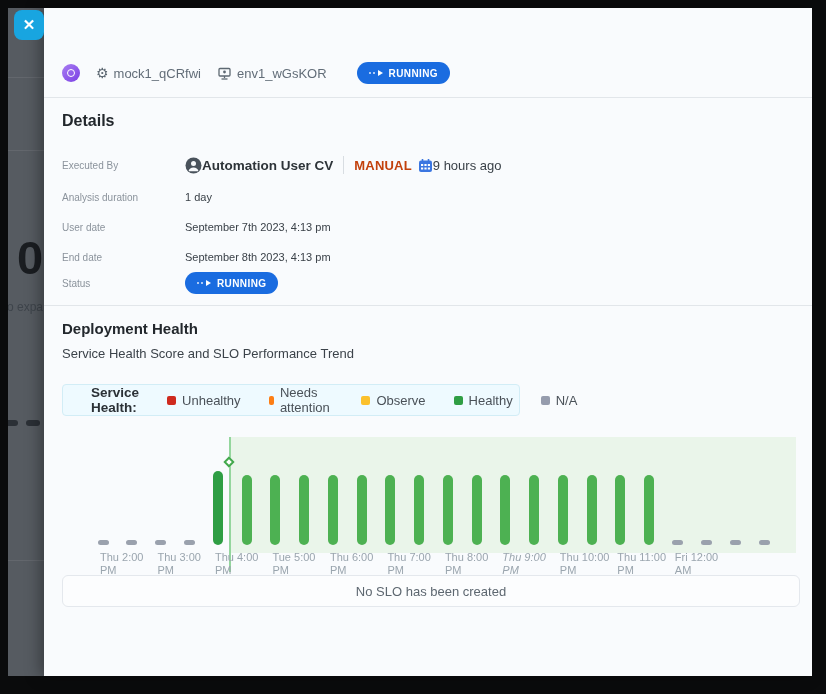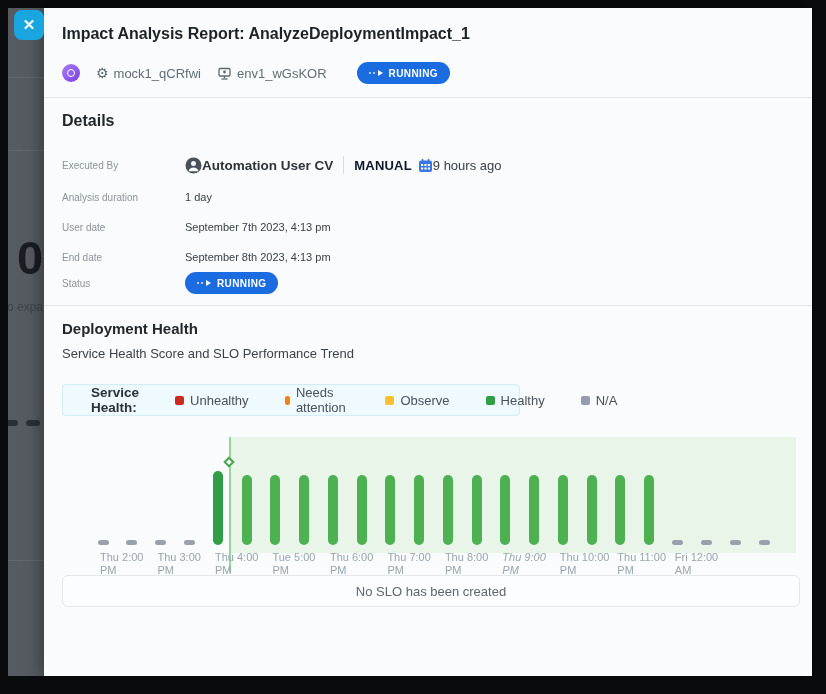--- a/index.html
+++ b/index.html
@@ -38,25 +38,25 @@
   .sec-h1 { position:absolute; left:18px; font-size:16px; font-weight:700; color:#22272c; }
   .sec-h2 { position:absolute; left:18px; font-size:15px; font-weight:700; color:#23282d; }
   .sec-sub { position:absolute; left:18px; font-size:13px; color:#3c434a; }
 
   .drow { position:absolute; left:18px; right:18px; height:22px; display:flex; align-items:center; }
   .dlabel { width:123px; font-size:10px; color:#8b939c; flex:0 0 123px; }
   .dval { font-size:11px; color:#3a4148; }
   .exec-group { display:flex; align-items:center; }
   .exec-user { font-size:13.5px; font-weight:700; color:#2d3338; }
   .vsep { width:1px; height:18px; background:#d8dde2; margin:0 10px; }
-  .manual { font-size:13px; font-weight:700; color:#0f172a; letter-spacing:0.2px; }
+  .manual { font-size:13px; font-weight:700; color:#c2410c; letter-spacing:0.2px; }
   .timeago { font-size:13px; color:#3a4148; }
 
   .legend-box { position:absolute; left:18px; top:376px; width:458px; height:32px; background:#eefaff; border:1px solid #d2edf6;
-    border-radius:4px; display:flex; align-items:center; padding-left:28px; gap:36px; }
+    border-radius:4px; display:flex; align-items:center; padding-left:28px; gap:28px; }
   .legend-title { font-size:13.5px; font-weight:700; color:#2b3136; }
   .legend-item { display:flex; align-items:center; gap:6px; font-size:13px; color:#4a5158; }
   .swatch { width:9px; height:9px; border-radius:2px; }
 
   .chart { position:absolute; left:18px; top:420px; width:740px; height:152px; }
   .shade { position:absolute; background:#eaf5ea; }
   .mline { position:absolute; width:2px; background:#94d69d; }
   .mdiamond { position:absolute; width:8px; height:8px; background:#ffffff; border:2px solid #43a94d; transform:rotate(45deg); }
   .bar { position:absolute; width:10px; border-radius:5px; }
   .bar.healthy { background:#4db152; }
@@ -81,21 +81,20 @@
     <div class="u-dash" style="left:-4px; width:14px;"></div>
     <div class="u-dash" style="left:18px; width:14px;"></div>
   </div>
 
   <div class="close-btn">
     <span>✕</span>
   </div>
 
   <div class="modal">
 
-    <div class="m-title">Impact Analysis Report: AnalyzeDeploymentImpact_1</div>
 
     <div class="chip-row">
       <span class="avatar">
           <span class="ring"></span>
         </span>
       <span class="chip">
         <span class="gear">⚙</span>
         <span>mock1_qCRfwi</span>
       </span>
       <span class="chip">

